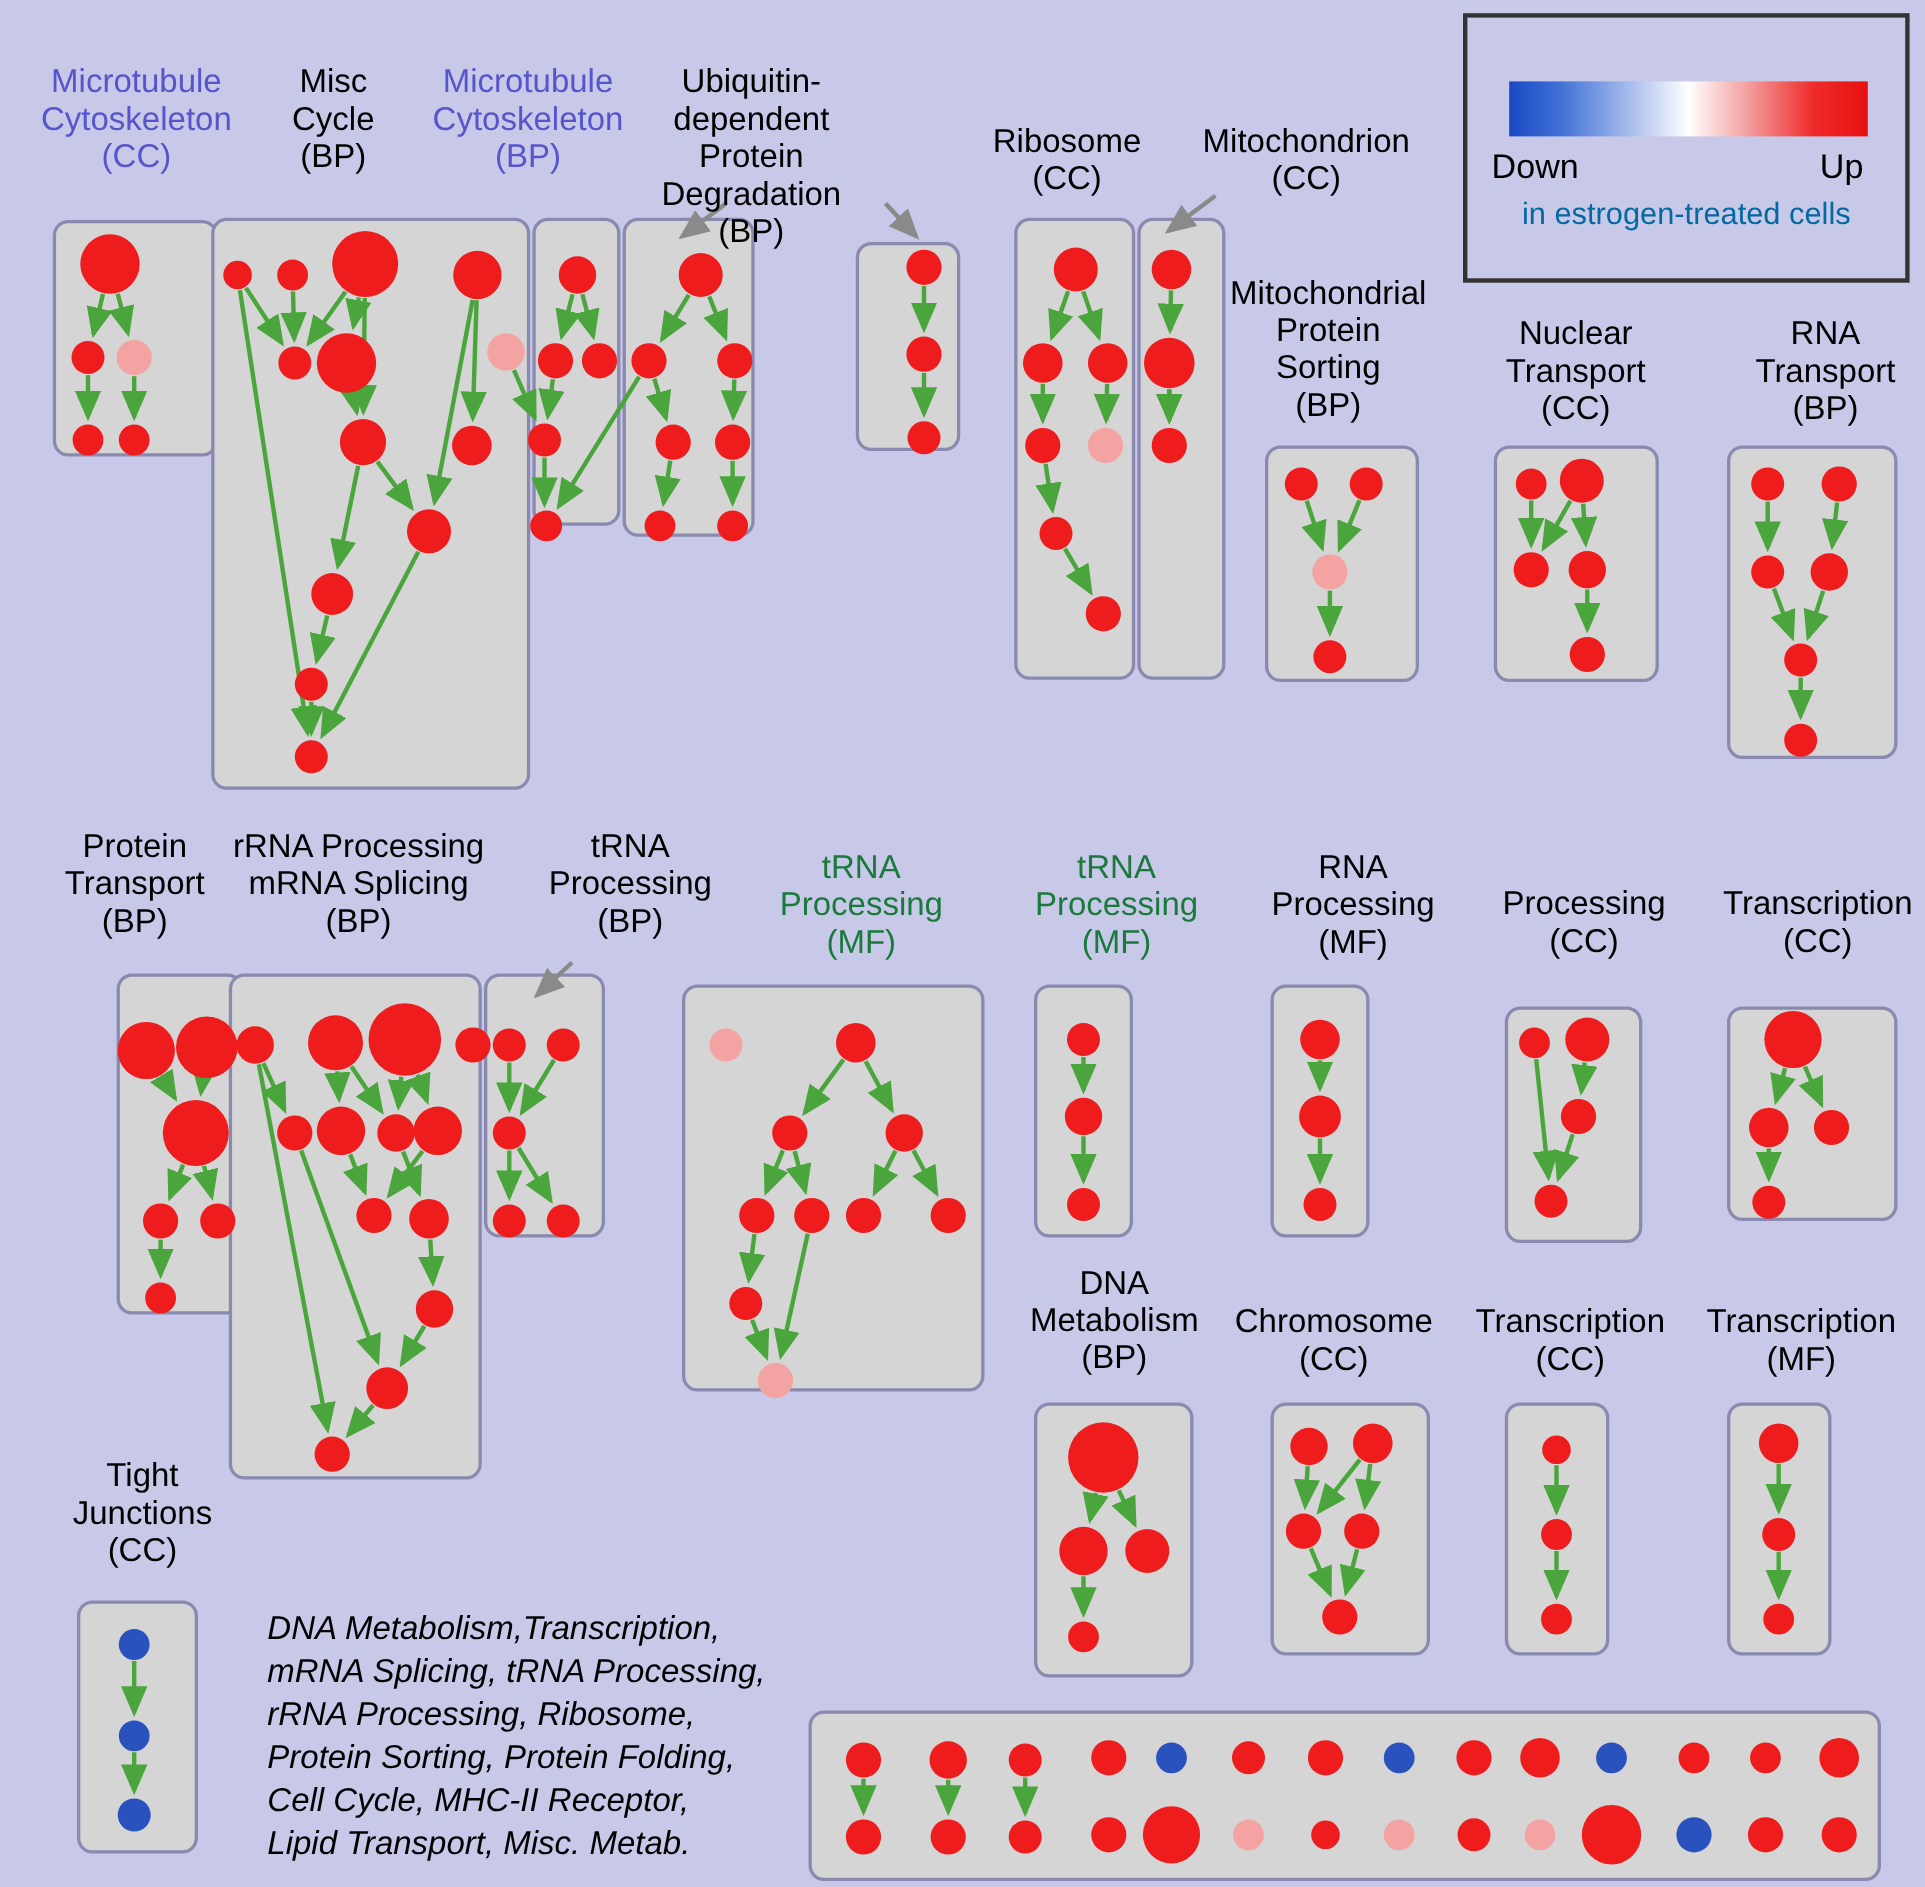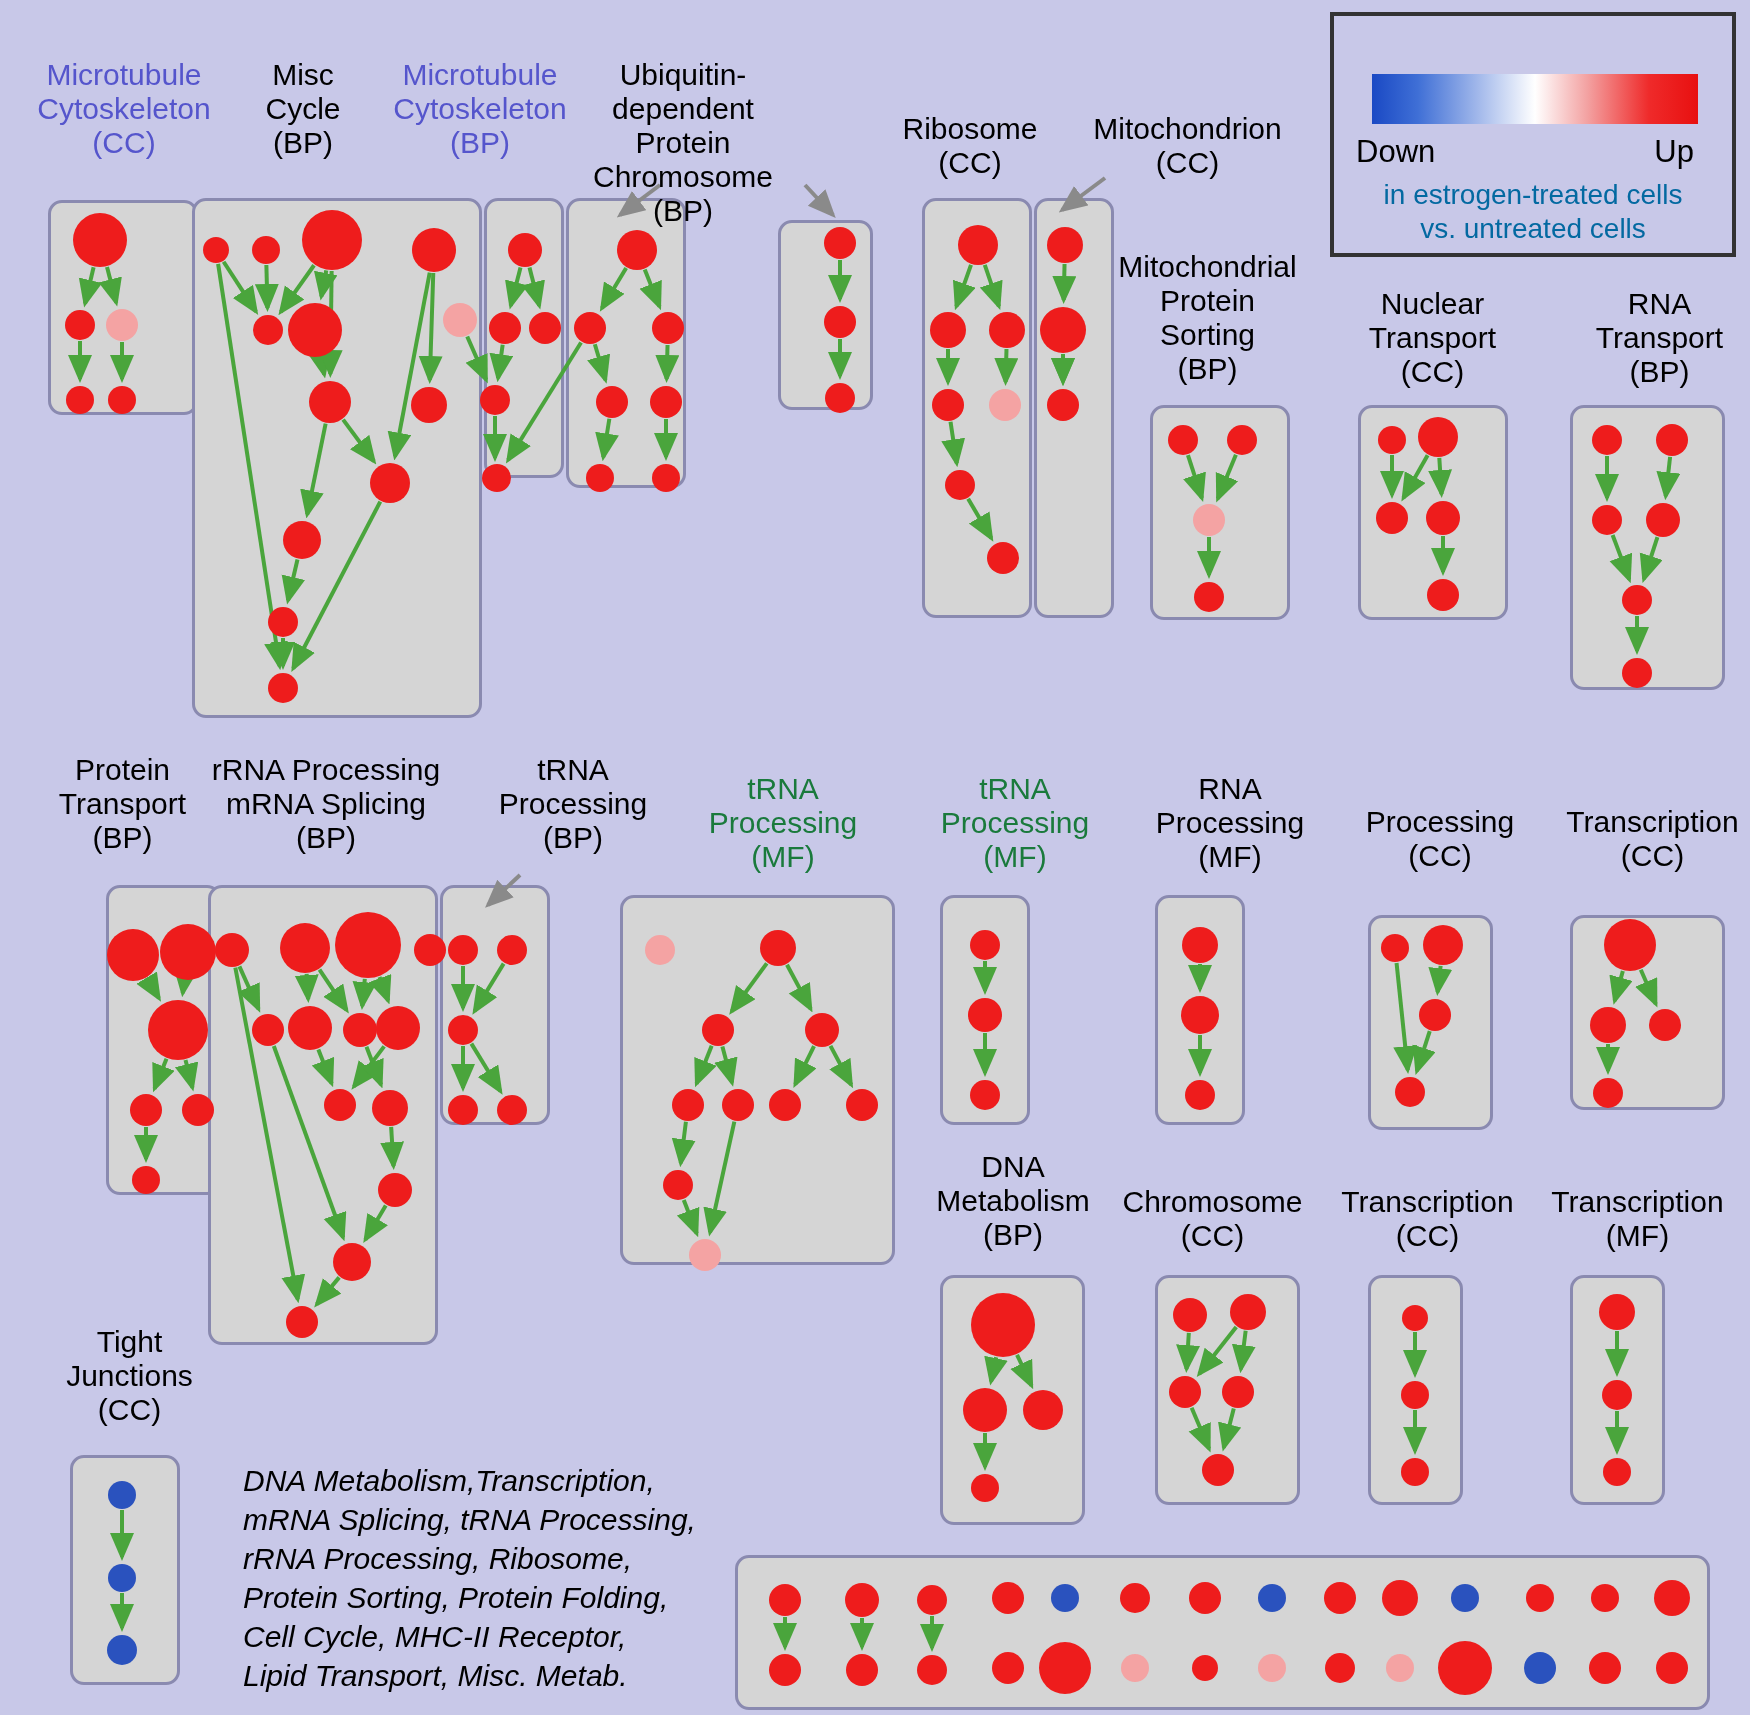--- a/index.html
+++ b/index.html
@@ -412,21 +412,21 @@
 (CC)</div>
     <div class="label" style="left: 243px; top: 58px; width: 120px;">Misc
 Cycle
 (BP)</div>
     <div class="label cc-blue" style="left: 380px; top: 58px; width: 200px;">Microtubule
 Cytoskeleton
 (BP)</div>
     <div class="label" style="left: 588px; top: 58px; width: 190px;">Ubiquitin-
 dependent
 Protein
-Chromosome
+Degradation
 (BP)</div>
     <div class="label" style="left: 880px; top: 112px; width: 180px;">Ribosome
 (CC)</div>
     <div class="label" style="left: 1075px; top: 112px; width: 225px;">Mitochondrion
 (CC)</div>
     <div class="label" style="left: 1100px; top: 250px; width: 215px;">Mitochondrial
 Protein
 Sorting
 (BP)</div>
     <div class="label" style="left: 1345px; top: 287px; width: 175px;">Nuclear
@@ -473,15 +473,14 @@
 mRNA Splicing, tRNA Processing,
 rRNA Processing, Ribosome,
 Protein Sorting, Protein Folding,
 Cell Cycle, MHC-II Receptor,
 Lipid Transport, Misc. Metab.</div>
     <div class="legend" style="left: 1330px; top: 12px; width: 406px; height: 245px;">
       <div class="legend-bar" style="left: 38px; top: 58px; width: 326px; height: 50px;"></div>
       <div class="legend-down" style="left: 22px; top: 118px;">Down</div>
       <div class="legend-up" style="right: 38px; top: 118px;">Up</div>
       <div class="legend-sub" style="top: 162px;">in estrogen-treated cells</div>
-      <div class="legend-sub" style="top: 196px;">vs. untreated cells</div>
     </div>
   </div>
 
 </body></html>

